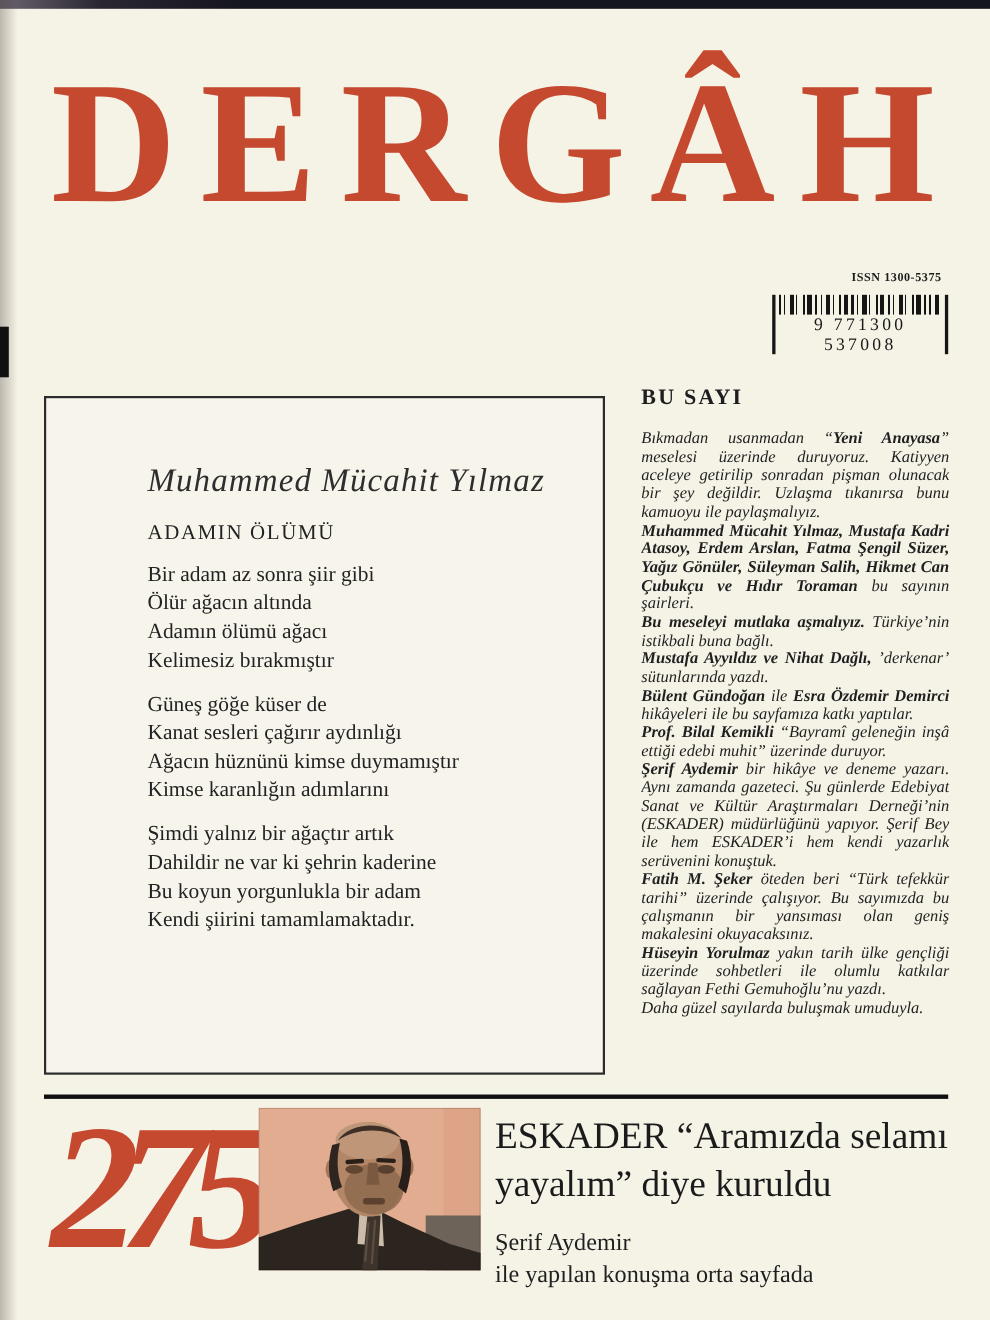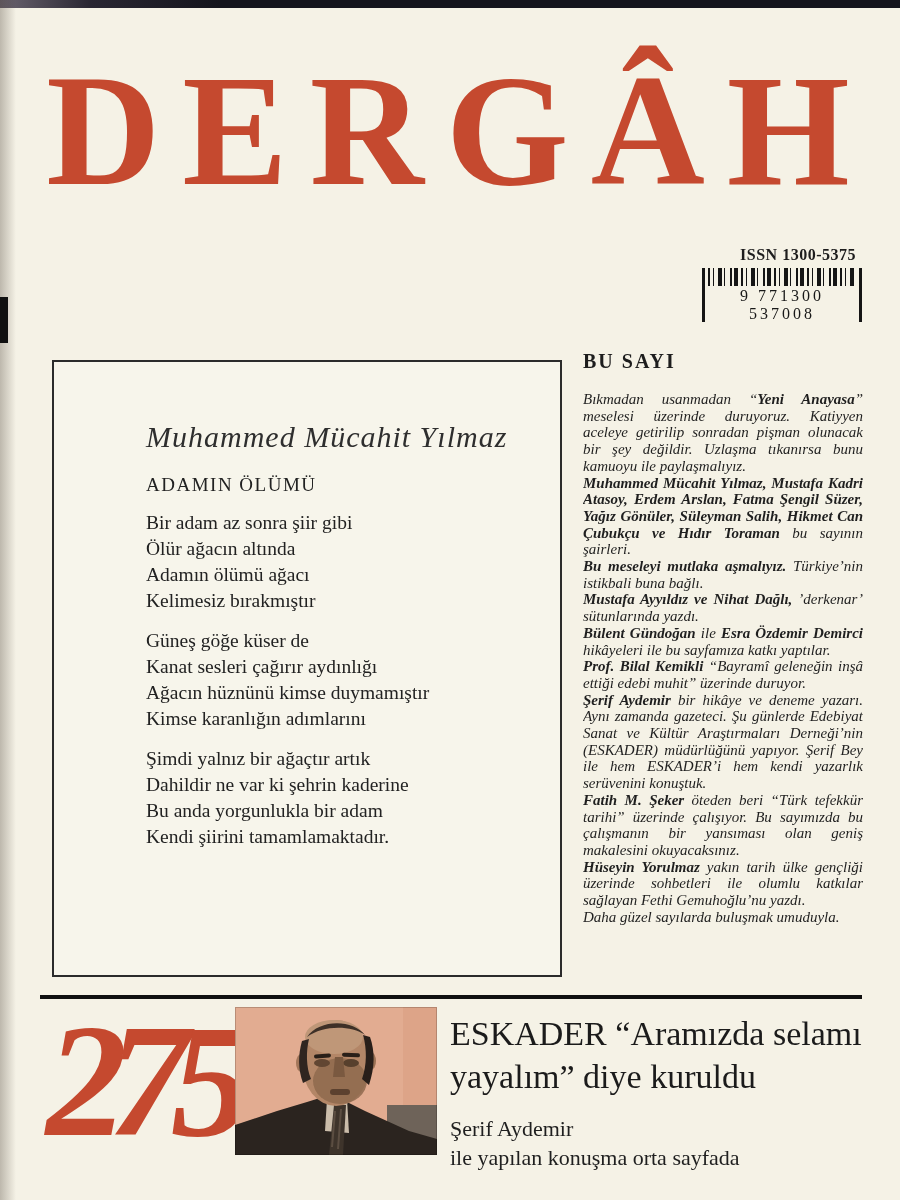--- a/index.html
+++ b/index.html
@@ -24,21 +24,21 @@
     color:var(--accent,#c44b33);
   }
   .masthead-subtitle{
     position:absolute;left:0;top:196px;width:900px;text-align:center;
     line-height:56px;white-space:nowrap;
   }
   .sub-big{font-size:56px;font-weight:bold;color:#121212;letter-spacing:3px;}
   .sub-small{font-size:41px;font-weight:bold;color:#474747;letter-spacing:3px;}
 
   
-  .issn{position:absolute;right:44px;top:246px;font-size:16px;font-weight:bold;letter-spacing:.5px;}
+  .issn{position:absolute;right:44px;top:246px;font-size:11px;font-weight:bold;letter-spacing:.5px;}
   .barcode{position:absolute;left:702px;top:268px;width:160px;height:56px;}
   .barcode .bars{
     position:absolute;left:6px;right:6px;top:0;height:42px;
     background:
       repeating-linear-gradient(90deg,
         #151515 0 2px, transparent 2px 5px,
         #151515 5px 6px, transparent 6px 10px,
         #151515 10px 14px, transparent 14px 16px,
         #151515 16px 17px, transparent 17px 22px,
         #151515 22px 24px, transparent 24px 26px,
@@ -48,21 +48,21 @@
   .barcode .guard-l{left:0;}
   .barcode .guard-r{right:0;}
   .barcode-digits{
     position:absolute;left:4px;right:4px;bottom:0;text-align:center;
     font-size:16px;letter-spacing:3px;background:var(--bg,#f5f2e6);
     padding:1px 2px;color:#181818;
   }
 
   
   .poem-box{
-    position:absolute;left:52px;top:360px;width:510px;height:617px;
+    position:absolute;left:40px;top:360px;width:510px;height:617px;
     border:2px solid #2b2b2b;box-sizing:border-box;
     padding:58px 20px 0 92px;background:rgba(255,255,252,.25);
   }
   .poem-author{font-style:italic;font-size:30px;color:#2e2e2e;letter-spacing:1px;}
   .poem-title{margin-top:20px;font-size:19px;letter-spacing:1.5px;color:#222;}
   .stanza{margin-top:14px;}
   .poem-line{font-size:19.5px;line-height:26px;color:#222;}
 
   
   .busayi{position:absolute;left:583px;top:350px;width:280px;}
@@ -121,21 +121,21 @@
         </div>
         <div class="stanza">
           <div class="poem-line">Güneş göğe küser de</div>
           <div class="poem-line">Kanat sesleri çağırır aydınlığı</div>
           <div class="poem-line">Ağacın hüznünü kimse duymamıştır</div>
           <div class="poem-line">Kimse karanlığın adımlarını</div>
         </div>
         <div class="stanza">
           <div class="poem-line">Şimdi yalnız bir ağaçtır artık</div>
           <div class="poem-line">Dahildir ne var ki şehrin kaderine</div>
-          <div class="poem-line">Bu anda yorgunlukla bir adam</div>
+          <div class="poem-line">Bu koyun yorgunlukla bir adam</div>
           <div class="poem-line">Kendi şiirini tamamlamaktadır.</div>
         </div>
       </div>
   </div>
 
   <div class="busayi">
     <h2 class="busayi-heading">BU SAYI</h2>
     <div class="busayi-paras">
         <p><span>Bıkmadan usanmadan “</span><span class="b">Yeni Anayasa</span><span>” meselesi üzerinde duruyoruz. Katiyyen aceleye getirilip sonradan pişman olunacak bir şey değildir. Uzlaşma tıkanırsa bunu kamuoyu ile paylaşmalıyız.</span></p>
         <p><span class="b">Muhammed Mücahit Yılmaz, Mustafa Kadri Atasoy, Erdem Arslan, Fatma Şengil Süzer, Yağız Gönüler, Süleyman Salih, Hikmet Can Çubukçu ve Hıdır Toraman</span><span> bu sayının şairleri.</span></p>

